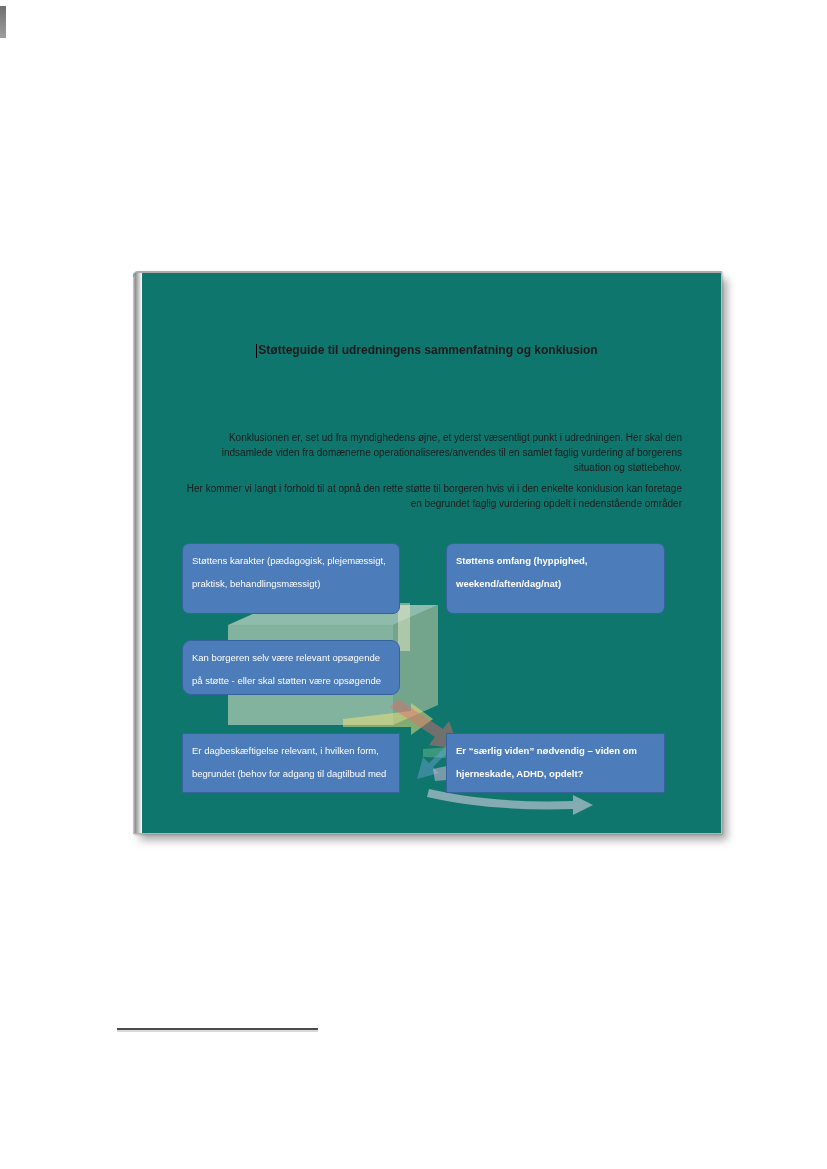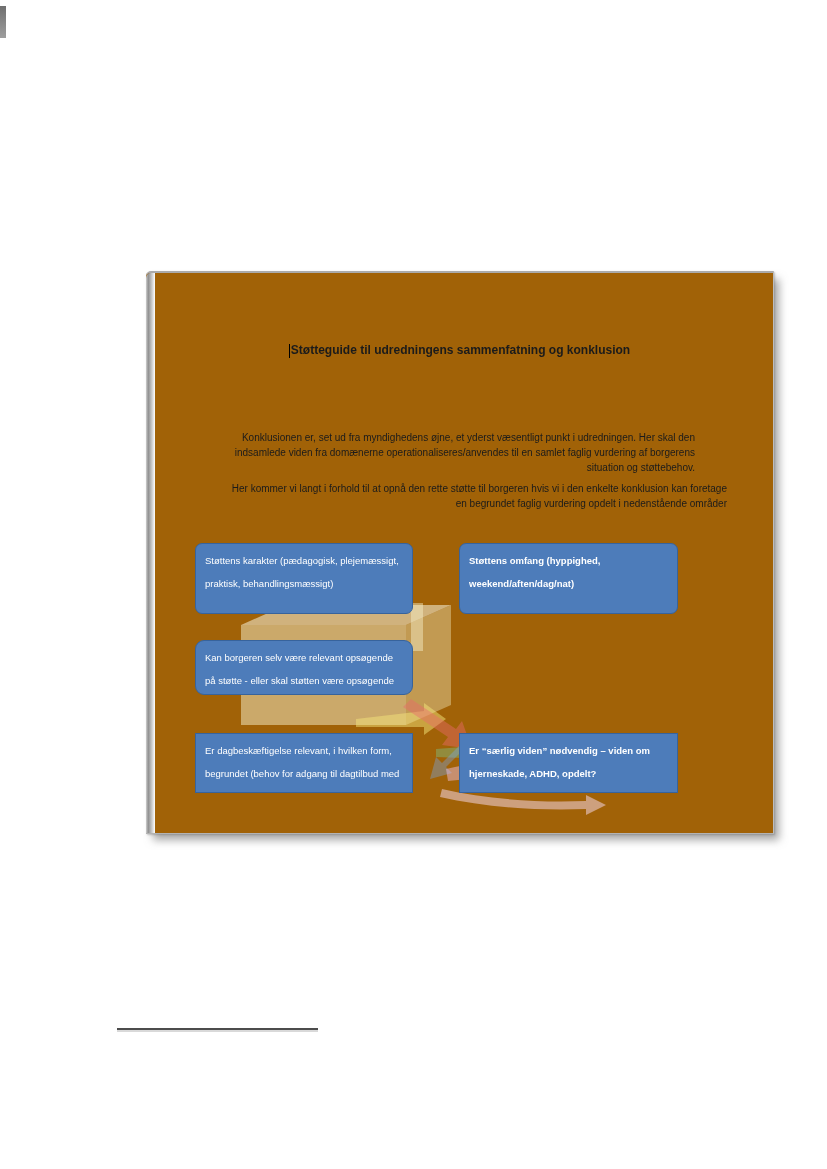--- a/index.html
+++ b/index.html
@@ -4,40 +4,40 @@
 <style>
   html,body{margin:0;padding:0;background:#ffffff;}
   .canvas{position:relative;width:827px;height:1169px;background:#ffffff;overflow:hidden;
           font-family:"Liberation Sans",sans-serif;color:#1b1b1b;}
 
   
   .edge-artifact{position:absolute;left:0;top:6px;width:6px;height:32px;
                  background:linear-gradient(#6f6f6f,#9e9e9e);}
 
   
-  .scan-page{position:absolute;left:146px;top:271px;width:588px;height:560px;
-             background:#a16207;
+  .scan-page{position:absolute;left:133px;top:271px;width:588px;height:560px;
+             background:#0f766e;
              border-top:2px solid #ababab;border-right:1px solid #bdbdbd;border-bottom:1px solid #b3b3b3;
              border-top-left-radius:5px;
-             box-shadow:6px 7px 9px -1px rgba(95,95,95,0.55), 1px 1px 2px rgba(120,120,120,0.4);padding-left:39px;}
+             box-shadow:6px 7px 9px -1px rgba(95,95,95,0.55), 1px 1px 2px rgba(120,120,120,0.4);}
   .scan-left-edge{position:absolute;left:0;top:0;bottom:0;width:9px;
                   border-top-left-radius:5px;
                   background:linear-gradient(to right,#cfcfcf 0,#8f8f8f 25%,#c2c2c2 60%,#ffffff 100%);}
 
   .doc-title{position:absolute;top:70px;left:0;right:0;text-align:center;
              font-size:12px;font-weight:bold;letter-spacing:0;white-space:nowrap;}
   .caret{display:inline-block;width:1px;height:14px;background:#000;
          vertical-align:middle;margin-right:1px;}
 
   .section-heading{position:absolute;top:123px;left:49px;font-size:13.5px;
                    text-decoration:underline;white-space:nowrap;}
 
   .para{position:absolute;left:49px;width:500px;font-size:10px;line-height:15px;text-align:right;}
   .para-1{top:157px;}
-  .para-2{top:208px;margin-left:32px;}
+  .para-2{top:208px;}
 
   
   .watermark{position:absolute;left:60px;top:330px;width:480px;height:235px;pointer-events:none;}
 
   .support-box{position:absolute;background:#4d7cba;border:1px solid #37639c;
                color:#ffffff;font-size:9.5px;line-height:23px;
                padding:5px 9px 0 9px;box-sizing:border-box;overflow:hidden;}
   .col-l{left:49px;width:218px;}
   .col-r{left:313px;width:219px;font-weight:bold;}
   .row-1{top:270px;height:71px;border-radius:7px;}

